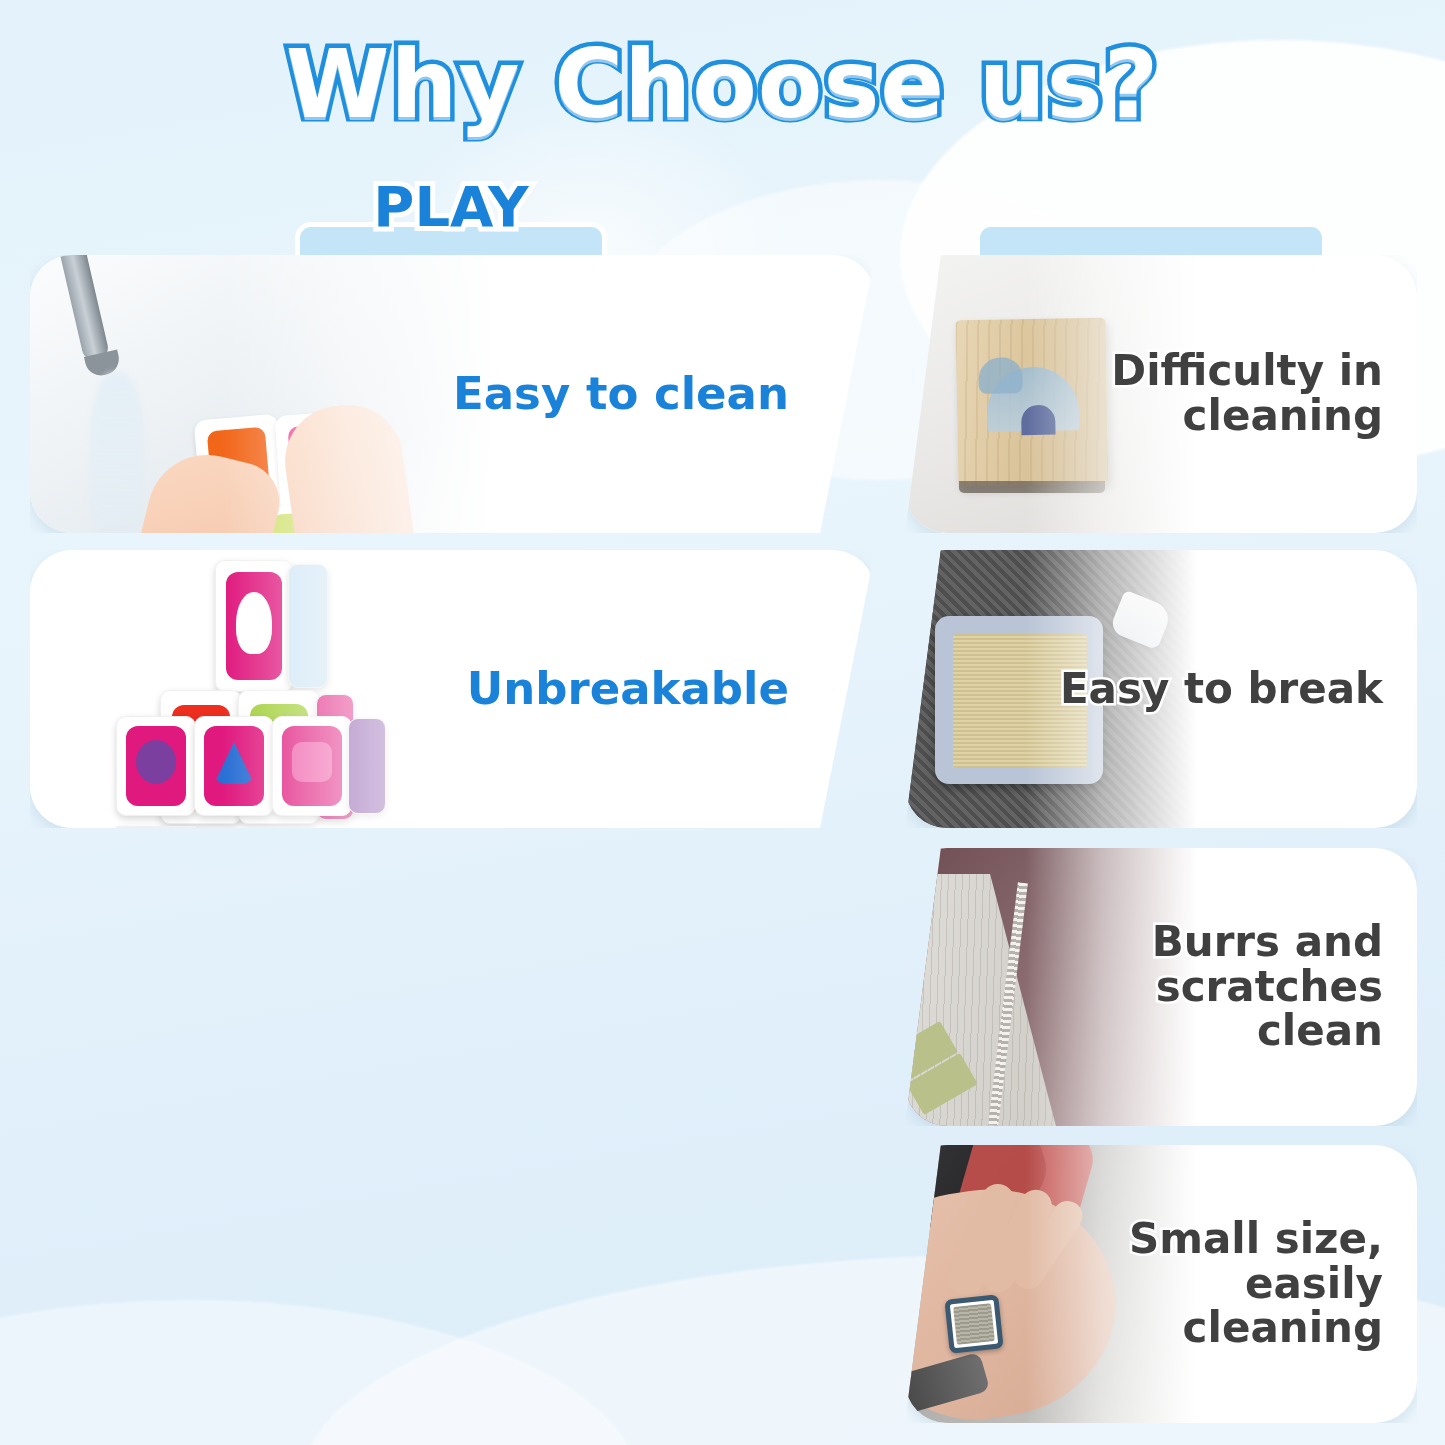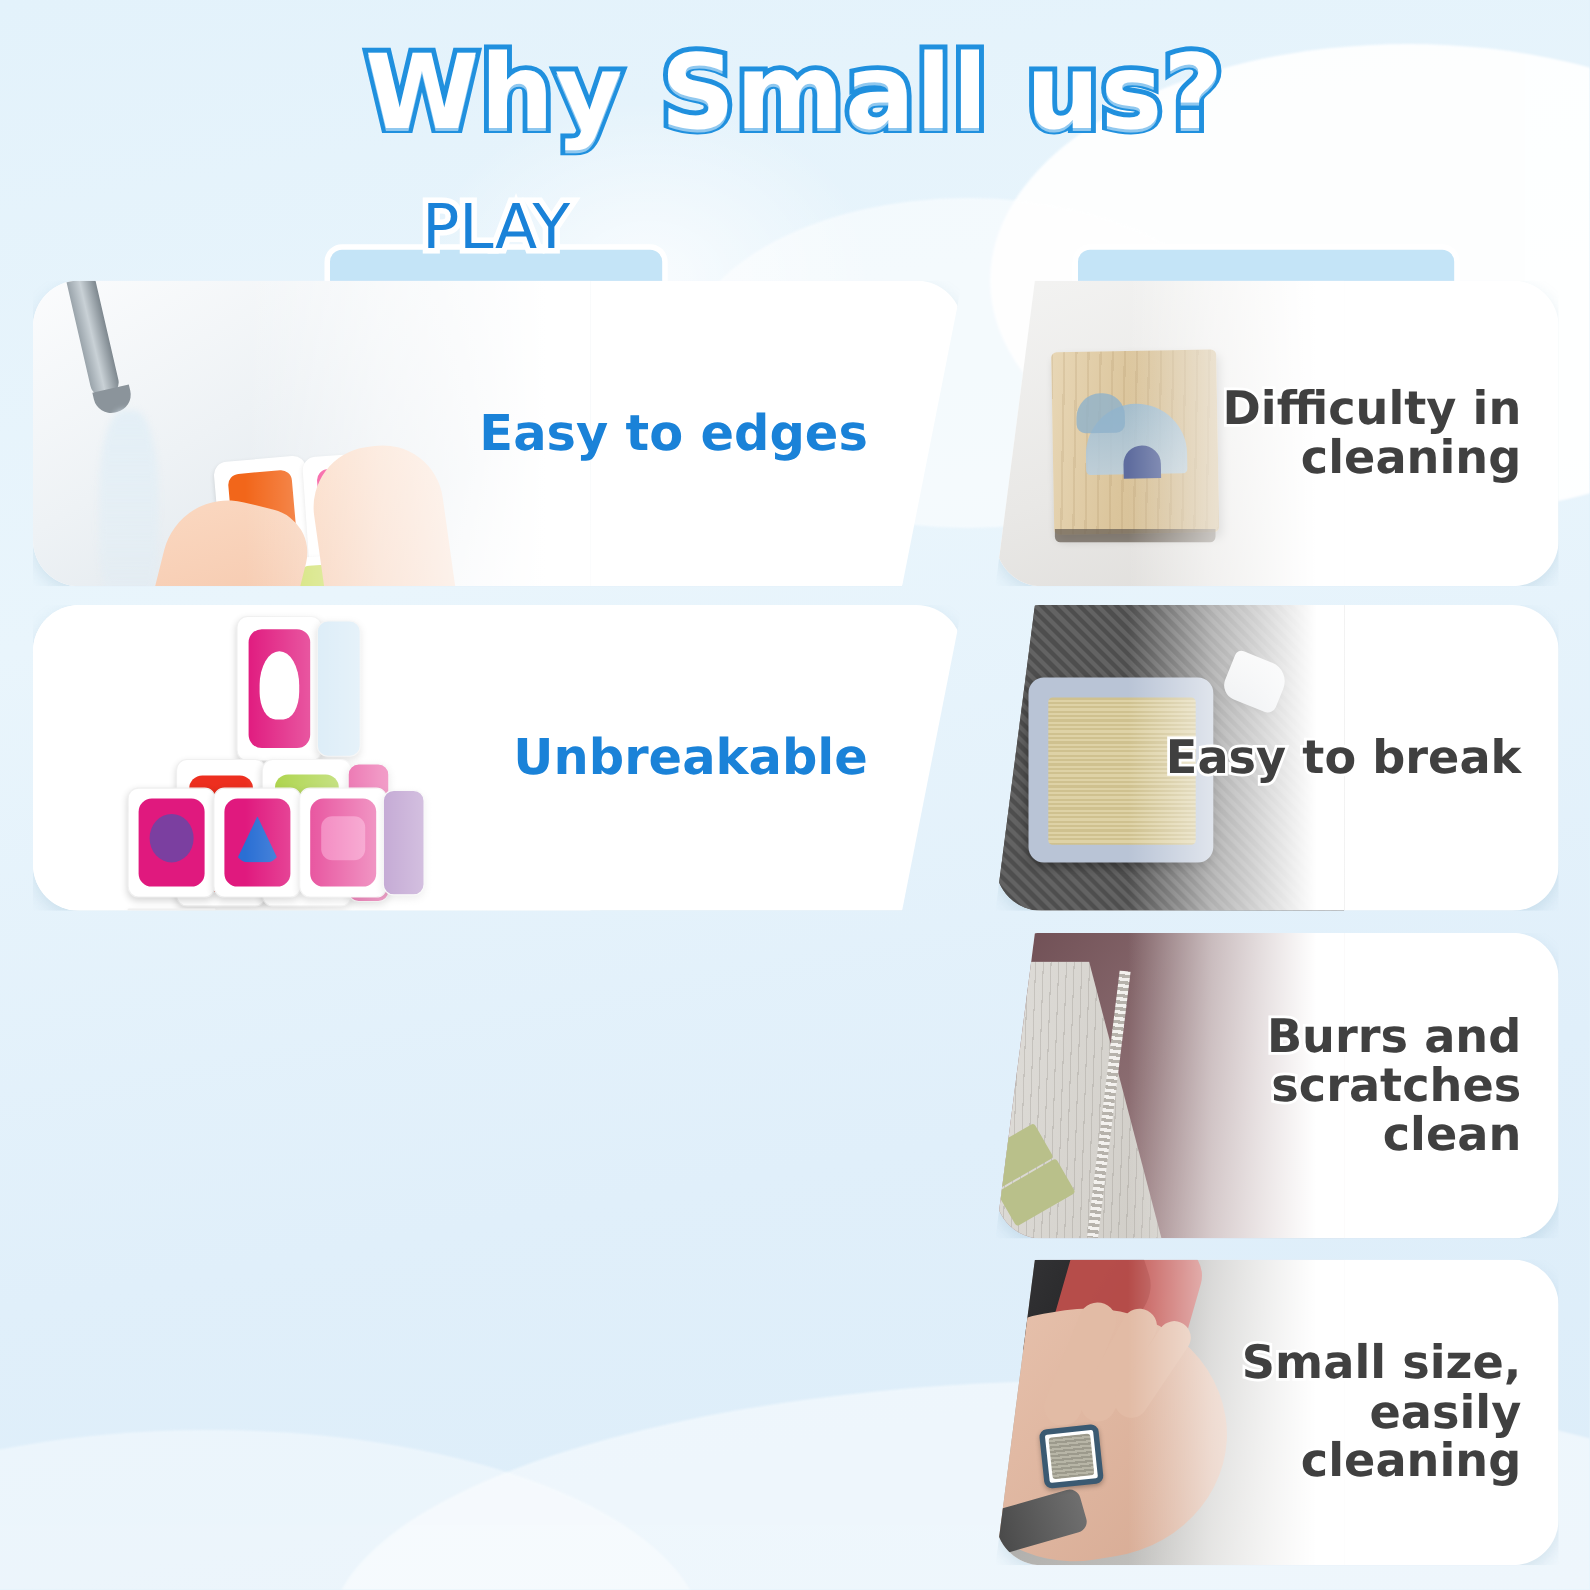--- a/index.html
+++ b/index.html
@@ -36,21 +36,21 @@
     text-shadow:0 3px 0 rgba(255,255,255,.5);
   }
 
   
   .col-head{ position:absolute; height:58px; border-radius:16px;
              background:#c4e4f7; border:5px solid #ffffff; }
   .col-head.left{  left:295px;  top:222px; width:312px; }
   .col-head.right{ left:975px;  top:222px; width:352px; }
 
   .col-label{
-    position:absolute; top:174px; font-size:56px; font-weight:normal;
+    position:absolute; top:174px; font-size:56px; font-weight:bold;
     color:#1a82d8; -webkit-text-stroke:10px #ffffff; paint-order:stroke fill;
     letter-spacing:0px;
   }
   .col-label.left{  left:295px; width:312px; text-align:center; }
   .col-label.right{ left:975px; width:352px; text-align:center; color:#8d8d8d; }
 
   
   .row{ position:absolute; left:0; width:1445px; height:278px; }
   .row.r1{ top:255px; }
   .row.r2{ top:550px; }
@@ -244,21 +244,21 @@
 <div class="bg">
   <div class="cloud c1"></div>
   <div class="cloud c2"></div>
   <div class="haze"></div>
   <div class="cloud c3"></div>
   <div class="cloud c4"></div>
 </div>
 
 <div class="page">
 
-  <div class="title">Why Small us?</div>
+  <div class="title">Why Choose us?</div>
 
   <div class="col-head left"></div>
   <div class="col-head right"></div>
   <div class="col-label left">PLAY</div>
 
   <div class="row r1">
     <div class="card pos-left">
       <div class="photo ph-left">
         <div class="scene sink">
           <div class="faucet"></div>
@@ -268,21 +268,21 @@
           <div class="blk b1"></div>
             <div class="blk b2"></div>
             <div class="blk b3"></div>
           <div class="face f-org"></div>
             <div class="face f-pnk"></div>
             <div class="face f-ylw"></div>
           <div class="hand h1"></div>
             <div class="hand h2"></div>
         </div>
       </div>
-      <div class="caption cap-left">Easy to edges</div>
+      <div class="caption cap-left">Easy to clean</div>
     </div>
     <div class="card pos-right">
       <div class="photo ph-right">
         <div class="scene wallbg">
           <div class="woodblk">
             <div class="igloo"></div>
               <div class="bear"></div>
               <div class="igloo-door"></div>
           </div>
           <div class="blkbase"></div>

